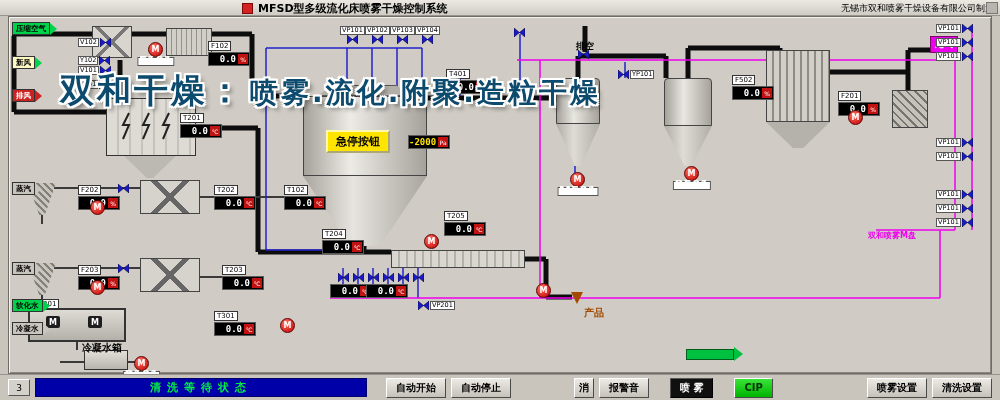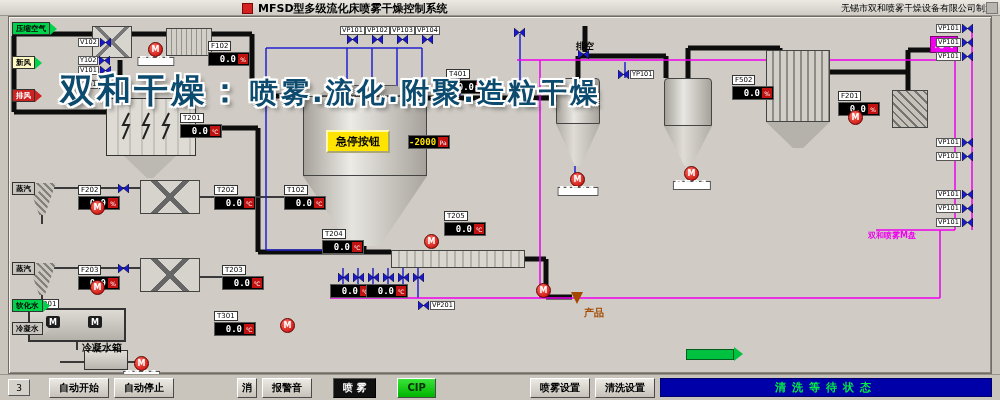--- a/index.html
+++ b/index.html
@@ -545,26 +545,26 @@
       </div>
     </div>
 
   <div id="watermark" data-name="brand-watermark">
     <span id="wm-prefix" data-name="watermark-prefix">双和干燥：</span>
     <span id="wm-suffix" data-name="watermark-suffix">喷雾.流化.附聚.造粒干燥</span>
   </div>
 
   <div id="statusbar" data-name="status-bar">
     <div id="pagebox" data-name="page-indicator">3</div>
+    <div id="statusblue" data-name="status-message">清洗等待状态</div>
     <div id="btnrow" data-name="button-row" style="display:flex;align-items:center;gap:5px;flex:1">
         <div class="btn btn-std" data-name="auto-start-button">自动开始</div>
         <div class="btn btn-std" data-name="auto-stop-button">自动停止</div>
         <div class="btn btn-small" data-name="mute-button">消</div>
         <div class="btn btn-std" data-name="alarm-sound-button">报警音</div>
         <div class="btn btn-dark" data-name="spray-button">喷 雾</div>
         <div class="btn btn-green" data-name="cip-button">CIP</div>
         <div class="btn btn-std" data-name="spray-settings-button">喷雾设置</div>
         <div class="btn btn-std" data-name="clean-settings-button">清洗设置</div>
       </div>
-    <div id="statusblue" data-name="status-message">清洗等待状态</div>
   </div>
 
 </div>
 
 </body></html>

